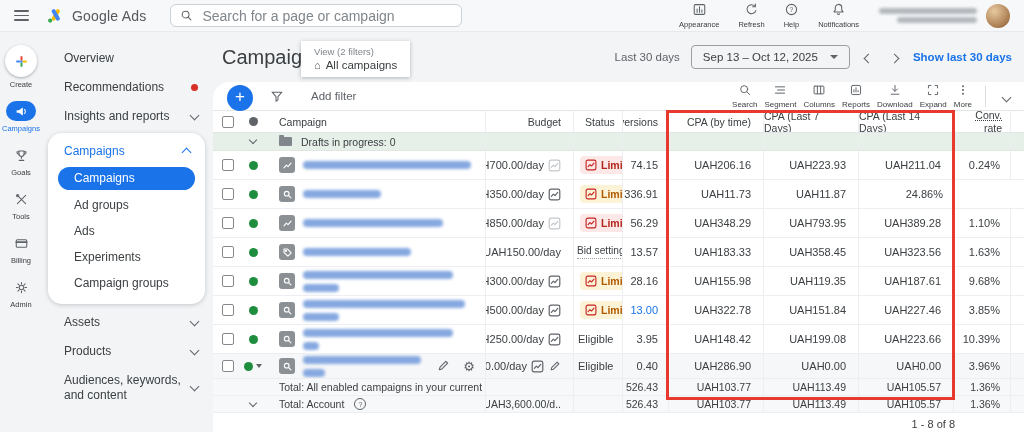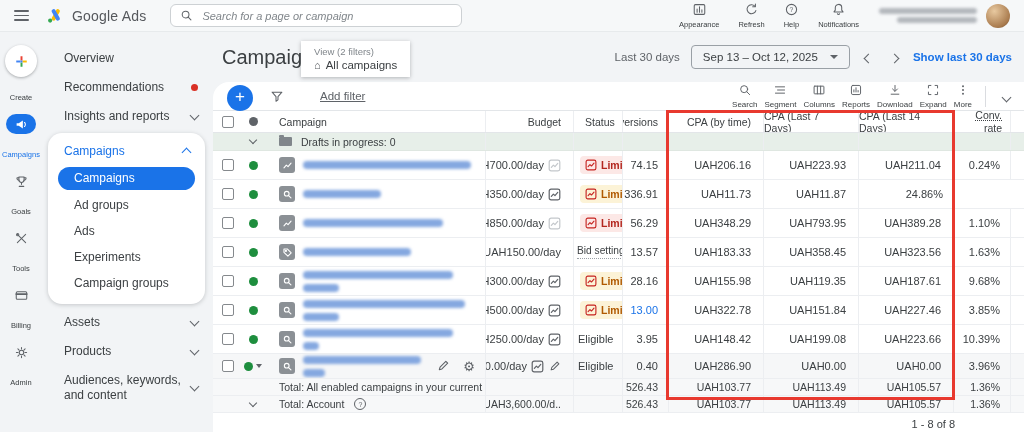--- a/index.html
+++ b/index.html
@@ -8,34 +8,34 @@
 
   
   .topbar{position:absolute;left:0;top:0;right:0;height:32px;background:#f6f8f9;border-bottom:1px solid #e7eaec;display:flex;align-items:center;padding:0 14px;box-sizing:border-box;z-index:20;}
   .burger{width:15px;display:flex;flex-direction:column;gap:3px;cursor:pointer;}
   .burger i{height:1.7px;background:#5f6368;display:block;border-radius:1px;}
   .logo{display:flex;align-items:center;gap:7px;margin-left:17px;}
   .logo svg{width:19px;height:19px;}
   .logo-text{font-size:14px;color:#55585c;letter-spacing:.2px;}
   .searchbox{margin-left:24px;width:292px;height:23px;background:#fff;border:1px solid #cdd1d4;border-radius:6px;display:flex;align-items:center;padding:0 9px;gap:7px;box-sizing:border-box;}
   .searchbox svg{width:13px;height:13px;flex:none;}
-  .searchbox input{border:none;outline:none;flex:1;font-size:11px;color:#3c4043;background:transparent;font-family:"Liberation Sans",sans-serif;font-style:italic;}
+  .searchbox input{border:none;outline:none;flex:1;font-size:14px;color:#3c4043;background:transparent;font-family:"Liberation Sans",sans-serif;}
   .searchbox input::placeholder{color:#80868b;}
   .tb-right{margin-left:auto;display:flex;gap:19px;align-items:flex-end;}
   .tbi{display:flex;flex-direction:column;align-items:center;gap:1px;font-size:7.5px;color:#3c4043;cursor:pointer;}
   .tbi svg{width:15px;height:15px;}
   .account{display:flex;align-items:center;gap:9px;margin-left:20px;cursor:pointer;}
   .acct-lines{display:flex;flex-direction:column;align-items:flex-end;}
   .blur-bar{display:block;}
   .blur-bar.g{height:6px;border-radius:3px;background:#b4b8bd;filter:blur(1.5px);margin:1.5px 0;}
   .avatar{width:24px;height:24px;border-radius:50%;background:radial-gradient(circle at 35% 30%,#e8c9a0,#a97b4e 70%,#6b4a2d);}
 
   
   .rail{position:absolute;left:0;top:32px;width:42px;bottom:0;display:flex;flex-direction:column;align-items:center;padding-top:13px;gap:12px;box-sizing:border-box;}
-  .rail-item{display:flex;flex-direction:column;align-items:center;gap:16px;font-size:7.5px;color:#3c4043;cursor:pointer;}
+  .rail-item{display:flex;flex-direction:column;align-items:center;gap:3px;font-size:7.5px;color:#3c4043;cursor:pointer;}
   .rail-item.active{color:#1a73e8;}
   .create-circle{width:32px;height:32px;border-radius:50%;background:#fff;box-shadow:0 1px 3px rgba(60,64,67,.4);display:flex;align-items:center;justify-content:center;}
   .create-circle svg{width:15px;height:15px;}
   .rail-ic{width:30px;height:20px;border-radius:10px;display:flex;align-items:center;justify-content:center;}
   .rail-item.active .rail-ic{background:#1a73e8;}
   .rail-ic svg{width:15px;height:15px;}
 
   
   .sidenav{position:absolute;left:42px;top:32px;width:171px;bottom:0;padding-top:12px;font-size:12px;color:#3c4043;box-sizing:border-box;}
   .nav-row{display:flex;align-items:center;justify-content:space-between;padding:7px 15px 7px 22px;cursor:pointer;line-height:1.25;}
@@ -66,21 +66,21 @@
   .tri-down{width:0;height:0;border-left:4px solid transparent;border-right:4px solid transparent;border-top:4.5px solid #5f6368;}
   .nav-btn{background:none;border:none;cursor:pointer;padding:2px 4px;}
   .show-link{color:#1a73e8;font-size:11.5px;font-weight:bold;white-space:nowrap;cursor:pointer;text-decoration:none;}
 
   
   .card{position:absolute;left:0;top:50px;right:0;height:340px;background:#fff;border-top-left-radius:16px;}
   .toolbar{height:28px;display:flex;align-items:center;padding:0 10px 0 14px;}
   .add-btn{width:26px;height:26px;border-radius:50%;background:#1a73e8;color:#fff;font-size:17px;border:none;display:flex;align-items:center;justify-content:center;cursor:pointer;margin-top:3px;padding:0 0 2px 0;}
   .funnel{margin-left:17px;display:flex;cursor:pointer;}
   .funnel svg{width:14px;height:14px;}
-  .add-filter{margin-left:36px;font-size:11.5px;color:#5f6368;cursor:pointer;text-decoration:underline;}
+  .add-filter{margin-left:27px;font-size:11.5px;color:#5f6368;cursor:pointer;}
   .tool-actions{margin-left:auto;display:flex;gap:7px;align-items:flex-start;}
   .ta{display:flex;flex-direction:column;align-items:center;gap:1px;font-size:8px;color:#3c4043;cursor:pointer;}
   .ta svg{width:14px;height:14px;}
   .tb-divider{width:1px;height:21px;background:#dadce0;margin:0 13px;}
   .collapse-btn{background:none;border:none;cursor:pointer;padding:4px;}
 
   
   .trow{display:grid;grid-template-columns:30px 20px 222px 88px 49px 46px 95px 95px 95px 57px 1fr;align-items:stretch;}
   .c{display:flex;align-items:center;overflow:hidden;}
   .c.r{justify-content:flex-end;padding-right:12px;}

